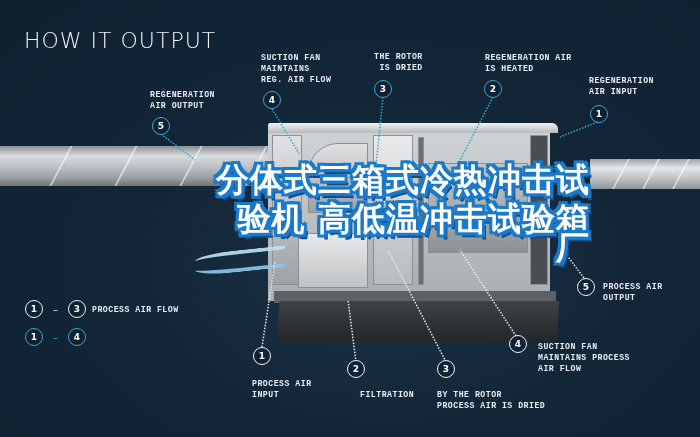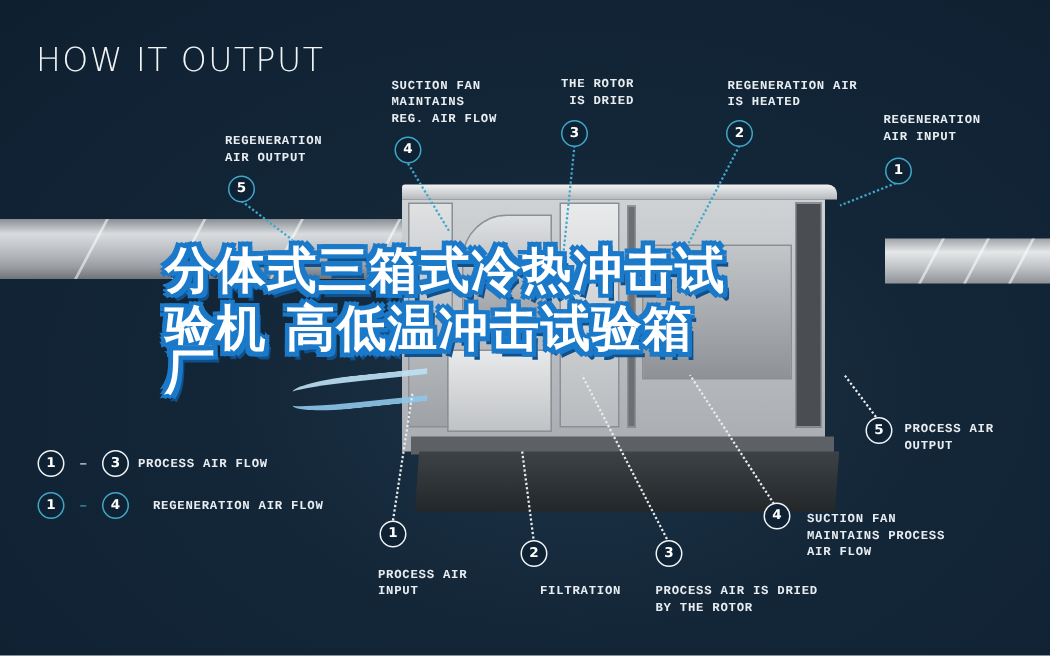--- a/index.html
+++ b/index.html
@@ -77,21 +77,21 @@
     .flow {
       left: 195px; top: 250px; width: 90px; height: 22px;
       border-top: 4px solid #bfe2f5; border-bottom: 4px solid #8ec7ea;
       border-radius: 50% 0 0 50% / 30% 0 0 30%;
       transform: skewY(-6deg);
       opacity: 0.9;
     }
 
     
     .cn {
-      left: 110px; width: 480px; text-align: left;
+      left: 110px; width: 480px; text-align: right;
       font-size: 33px; font-weight: bold; color: #ffffff;
       line-height: 40px; letter-spacing: 1px; white-space: nowrap;
       text-shadow:
         -3px -3px 0 #1b79c9, 3px -3px 0 #1b79c9, -3px 3px 0 #1b79c9, 3px 3px 0 #1b79c9,
         0 -3px 0 #1b79c9, 0 3px 0 #1b79c9, -3px 0 0 #1b79c9, 3px 0 0 #1b79c9,
         4px 5px 0 #0f4f8a;
     }
 
     .legend-row { display: flex; align-items: center; gap: 6px; }
     .dash { font-size: 10px; color: #e8edf1; margin: 0 4px; }
@@ -185,22 +185,22 @@
 
 <div class="abs badge white" style="left:509px; top:335px;">4</div>
 <div class="abs lbl" style="left:538px; top:341px;">
   <div>SUCTION FAN</div>
     <div>MAINTAINS PROCESS</div>
     <div>AIR FLOW</div>
 </div>
 
 <div class="abs badge white" style="left:437px; top:360px;">3</div>
 <div class="abs lbl" style="left:437px; top:389px;">
-  <div>PROCESS AIR IS DRIED</div>
-    <div>BY THE ROTOR</div>
+  <div>BY THE ROTOR</div>
+    <div>PROCESS AIR IS DRIED</div>
 </div>
 
 <div class="abs badge white" style="left:347px; top:360px;">2</div>
 <div class="abs lbl" style="left:360px; top:389px;">
   <div>FILTRATION</div>
 </div>
 
 <div class="abs badge white" style="left:253px; top:347px;">1</div>
 <div class="abs lbl" style="left:252px; top:378px;">
   <div>PROCESS AIR</div>
@@ -211,19 +211,18 @@
   <div class="legend-row" style="margin-bottom:10px;">
     <div class="badge white">1</div>
     <span class="dash">–</span>
     <div class="badge white">3</div>
     <span class="lbl" style="margin-left:0;">PROCESS AIR FLOW</span>
   </div>
   <div class="legend-row">
     <div class="badge">1</div>
     <span class="dash" style="color:#3fa7c9;">–</span>
     <div class="badge">4</div>
-    <span class="lbl" style="margin-left:10px;">REGENERATION AIR FLOW</span>
   </div>
 </div>
 
 <div class="abs cn" style="top:160px;">分体式三箱式冷热冲击试</div>
 <div class="abs cn" style="top:199px;">验机  高低温冲击试验箱</div>
 <div class="abs cn" style="top:228px; left:110px;">厂</div>
 
 </body></html>

